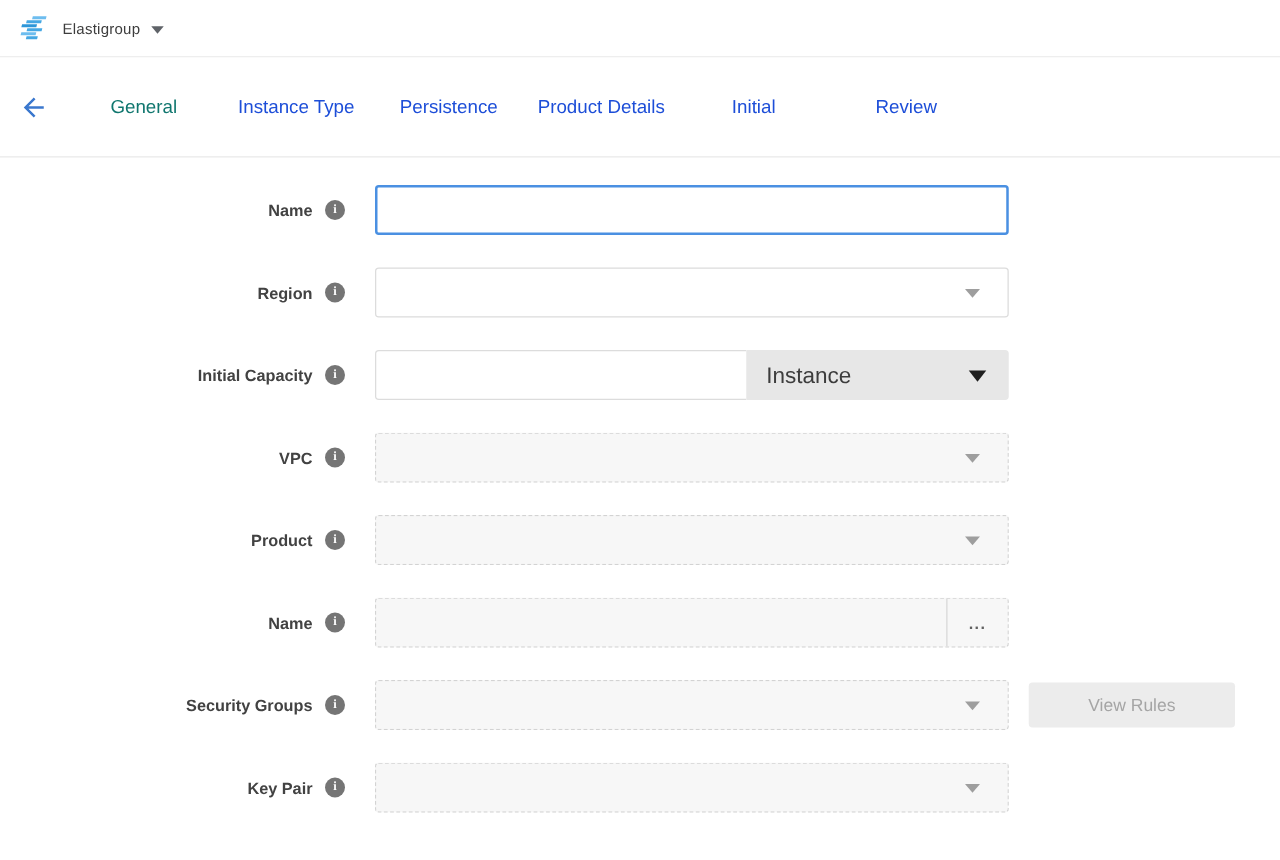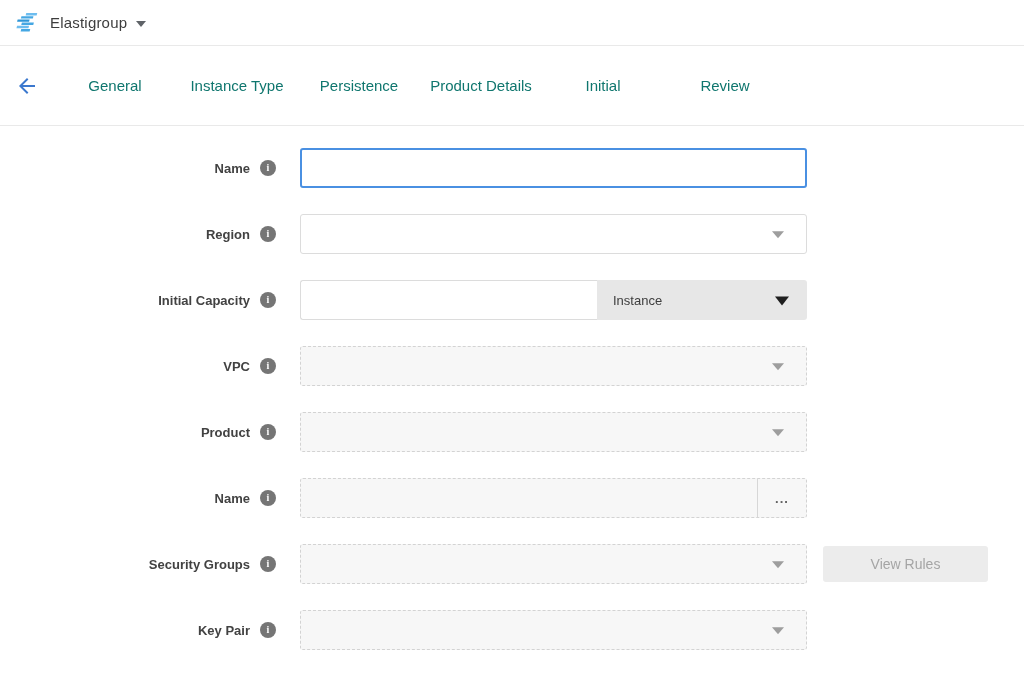--- a/index.html
+++ b/index.html
@@ -5,36 +5,36 @@
   * { box-sizing: border-box; margin: 0; padding: 0; }
   html, body { width: 1024px; height: 688px; background: #fff; overflow: hidden; }
   body { font-family: "Liberation Sans", "DejaVu Sans", sans-serif; color: #424242; }
 
   
   .topbar {
     height: 46px; display: flex; align-items: center;
     padding-left: 14px; background: #fff; border-bottom: 1px solid #e9e9e9;
   }
   .logo { width: 26px; height: 26px; margin-right: 10px; }
-  .app-name { font-size: 15px; color: #3d3d3d; letter-spacing: .2px; }
+  .app-name { font-size: 12px; color: #3d3d3d; letter-spacing: .2px; }
   .caret-dark {
     width: 0; height: 0; margin-left: 9px; margin-top: 2px;
     border-left: 5px solid transparent; border-right: 5px solid transparent;
     border-top: 6px solid #5f6368;
   }
 
   
   .tabbar {
     height: 80px; display: flex; align-items: center;
     background: #fff; border-bottom: 1px solid #e9e9e9;
   }
   .back-cell { width: 54px; display: flex; justify-content: center; }
   .back-btn { width: 24px; height: 24px; cursor: pointer; }
   .tab {
-    width: 122px; text-align: center; font-size: 15px; color: #0f766e;
+    width: 122px; text-align: center; font-size: 15px; color: #1d4ed8;
     cursor: pointer; white-space: nowrap;
   }
   .tab.active { color: #0f766e; }
 
   
   .form { padding-top: 22px; }
   .form-row { display: flex; align-items: center; height: 40px; margin-bottom: 26px; }
   .label-cell {
     width: 300px; display: flex; align-items: center; justify-content: flex-end;
     padding-right: 24px;
@@ -67,21 +67,21 @@
   }
   .capacity-input {
     width: 297px; height: 40px; border: 1px solid #dcdcdc; border-right: none;
     border-radius: 3px 0 0 3px; background: #fff; outline: none;
     font-size: 13px; padding: 0 12px; font-family: "Liberation Sans", sans-serif;
   }
   .unit-select {
     width: 210px; height: 40px; background: #e7e7e7; border-radius: 0 3px 3px 0;
     display: flex; align-items: center; position: relative; cursor: pointer;
   }
-  .unit-select .unit-label { font-size: 13px; color: #3d3d3d; margin-left: 16px; }
+  .unit-select .unit-label { font-size: 18px; color: #3d3d3d; margin-left: 16px; }
   .caret-dark-big {
     position: absolute; right: 18px; top: 50%; transform: translateY(-40%);
     width: 0; height: 0;
     border-left: 7px solid transparent; border-right: 7px solid transparent;
     border-top: 9px solid #1f1f1f;
   }
   .image-box {
     width: 507px; height: 40px; border: 1px dashed #d3d3d3; border-radius: 3px;
     background: #f7f7f7; display: flex; align-items: stretch;
   }

